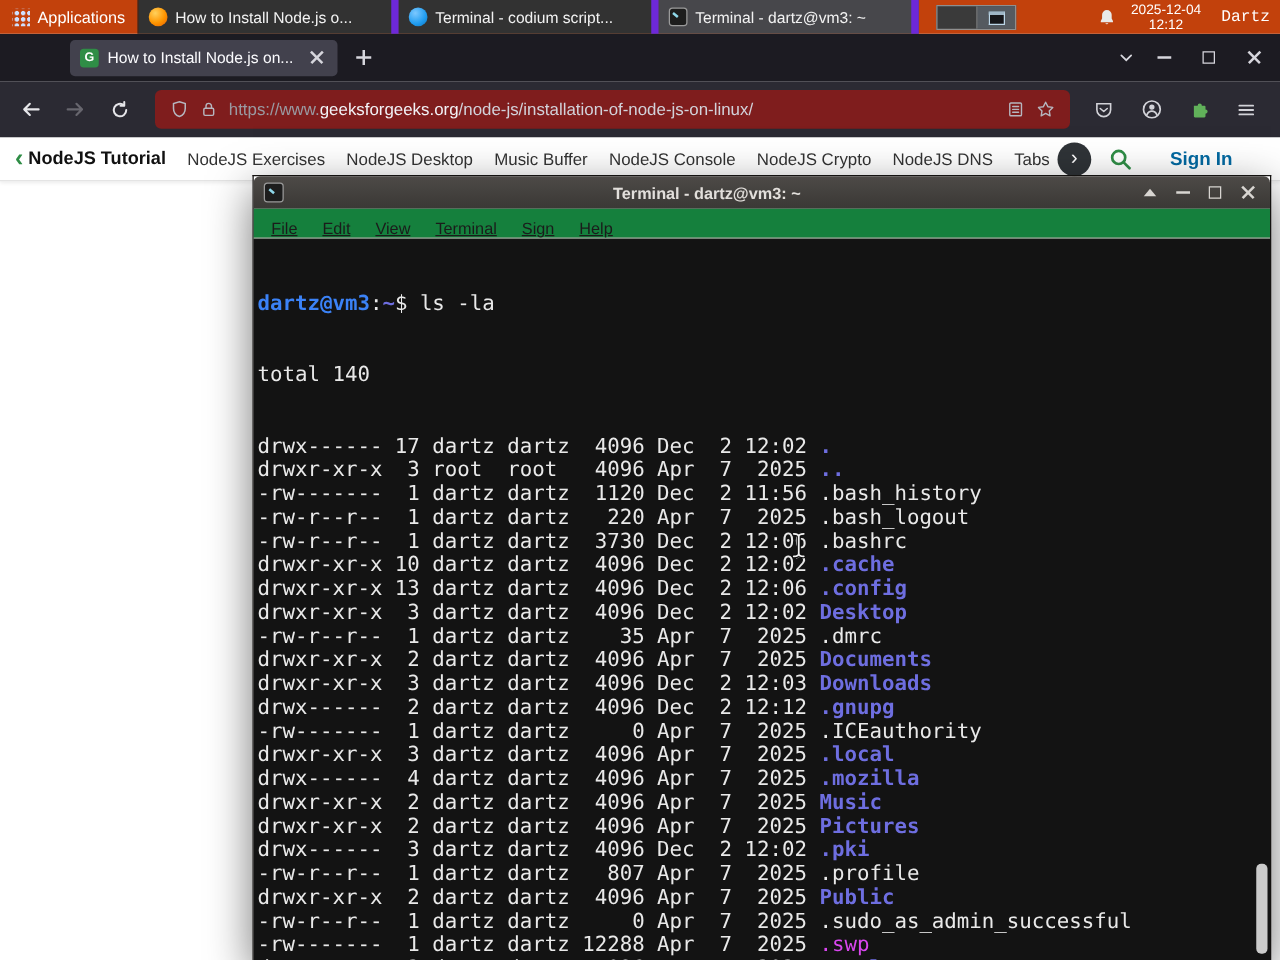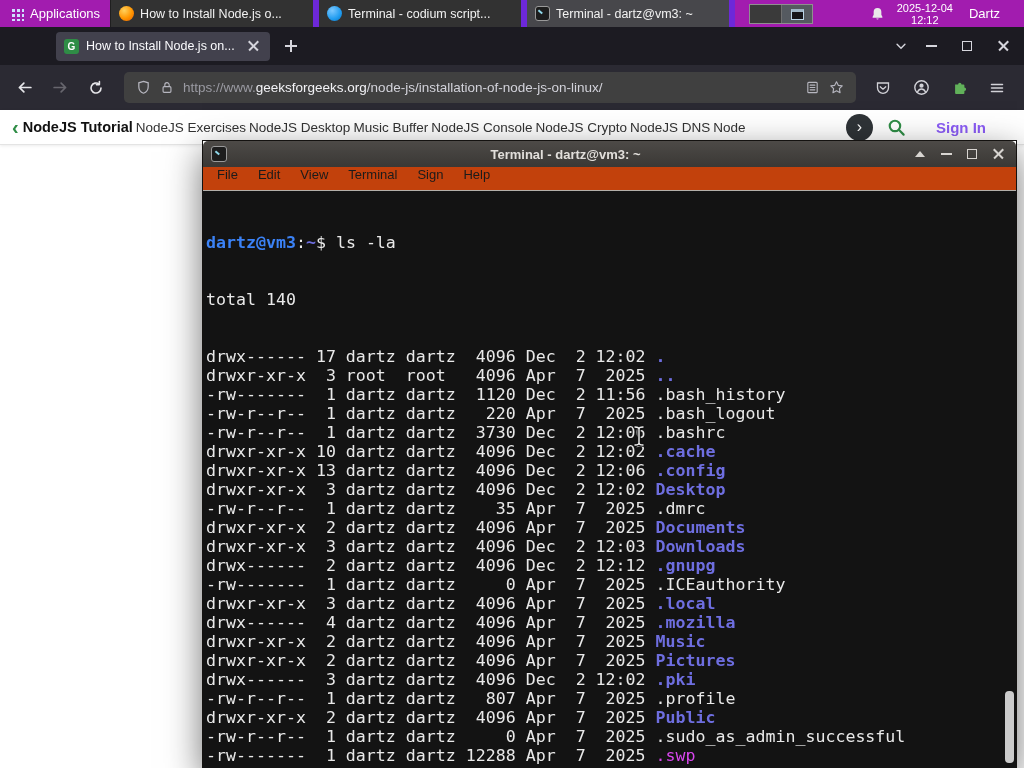--- a/index.html
+++ b/index.html
@@ -2,21 +2,21 @@
 <html><head>
 <meta charset="utf-8">
 <style>
   * { margin:0; padding:0; box-sizing:border-box; }
   html,body { width:1024px; height:768px; overflow:hidden; }
   body { position:relative; background:#ffffff; font-family:"Liberation Sans",sans-serif; }
   .flex-sp { flex:1; }
   svg { display:block; }
 
   
-  .panel { position:absolute; top:0; left:0; width:1024px; height:27px; background:#a21caf;
+  .panel { position:absolute; top:0; left:0; width:1024px; height:27px; background:#c2410c;
            color:#fff; display:flex; align-items:center; font-size:13px; z-index:40; }
   .apps-btn { display:flex; align-items:center; gap:6px; padding:0 10px; height:100%; cursor:default; }
   .grid-ico { width:14px; height:14px;
               background-image:radial-gradient(#cfe0ff 1.6px, transparent 1.7px);
               background-size:5px 5px; background-position:1px 1px; }
   .win-btns { display:flex; height:100%; border-left:1px solid #1f1f1f; }
   .win-btn { width:208px; display:flex; align-items:center; gap:6px; padding:0 8px; height:100%;
              border-right:6px solid #6d28d9; background:#323232; }
   .win-btn.active { background:#47474b; }
   .win-btn-label { white-space:nowrap; overflow:hidden; max-width:170px; font-size:12.5px; color:#f2f2f2; }
@@ -26,21 +26,21 @@
   .ico-terminal { border-radius:3px; background:#1d1d1d; border:1px solid #9a9a9a; }
   .ico-terminal::before { content:""; position:absolute; left:2px; top:4px; width:5px; height:1.5px;
                           background:#8fd8ea; transform:rotate(40deg); }
   .pager { width:64px; height:20px; margin-left:14px; border:1px solid #8f8f8f; background:#3a3a3a; display:flex; }
   .pager-cell { flex:1; }
   .pager-cell.active { background:#555a60; border-left:1px solid #707070; position:relative; }
   .mini-win { position:absolute; left:9px; top:4px; width:13px; height:11px; background:#16161a;
               border:1px solid #bcd6e8; border-top:3px solid #9fb6c6; }
   .bell { margin-right:12px; color:#e9e9e9; }
   .clock { text-align:center; font-size:11px; line-height:12px; color:#fff; margin-right:16px; }
-  .puser { font-size:13px; margin-right:24px; color:#fff; }
+  .puser { font-size:13px; margin-right:8px; color:#fff;font-family:Liberation Mono, monospace; }
 
   
   .browser { position:absolute; top:27px; left:0; width:1024px; height:741px; background:#fff; }
   .tabbar { height:38px; background:#1c1b22; display:flex; align-items:center; }
   .tab { margin-left:56px; width:214px; height:29px; background:#42414d; border-radius:4px;
          display:flex; align-items:center; gap:7px; padding:0 8px; color:#fbfbfe; position:relative; }
   .favicon { width:15px; height:15px; border-radius:3px; background:#2f8d46; color:#fff; font-size:10px;
              font-weight:bold; display:flex; align-items:center; justify-content:center; }
   .tab-title { font-size:12.5px; white-space:nowrap; overflow:hidden; flex:1; }
   .tab-close { width:18px; height:18px; display:flex; align-items:center; justify-content:center; color:#d6d6dd; }
@@ -57,49 +57,49 @@
   .x::before, .x::after { content:""; position:absolute; left:-1px; top:4.7px; width:13px; height:1.5px; background:currentColor; }
   .x::before { transform:rotate(45deg); } .x::after { transform:rotate(-45deg); }
   .minbar { width:11px; height:1.6px; background:currentColor; }
   .maxbox { width:10px; height:10px; border:1.4px solid currentColor; }
   .tri-up { width:0; height:0; border-left:5px solid transparent; border-right:5px solid transparent;
             border-bottom:6px solid currentColor; }
 
   .toolbar { height:45px; background:#2b2a33; display:flex; align-items:center; padding:0 8px; gap:4px; }
   .nav-ico { width:32px; height:30px; display:flex; align-items:center; justify-content:center; color:#e6e6ea; }
   .nav-ico.disabled { color:#67666e; }
-  .urlbar { flex:1; height:31px; margin:0 8px; background:#404040; border-radius:5px; display:flex;
+  .urlbar { flex:1; height:31px; margin:0 8px; background:#7f1d1d; border-radius:5px; display:flex;
             align-items:center; gap:9px; padding:0 12px; color:#b6b6bf; }
   .url { flex:1; font-size:13.5px; white-space:nowrap; overflow:hidden; }
   .url .dim { color:#9a9aa2; } .url .dom { color:#f2f2f6; } .url .pth { color:#d2d2da; }
   .right-icos { display:flex; align-items:center; gap:8px; color:#d2d2d8; margin-right:4px; }
   .right-icos .ric { width:30px; height:30px; display:flex; align-items:center; justify-content:center; }
 
   .sitenav { height:35px; background:#fff; border-bottom:1px solid #e4e4e4; display:flex; align-items:center;
              padding:0 12px; box-shadow:0 1px 3px rgba(0,0,0,.08); }
   .chev-g { color:#2f8d46; font-size:20px; font-weight:bold; margin-right:4px; }
-  .navitems { flex:1; display:flex; align-items:center; gap:3px; overflow:hidden; white-space:nowrap;
+  .navitems { flex:1; display:flex; align-items:center; gap:17px; overflow:hidden; white-space:nowrap;
               font-size:13.5px; color:#333; }
   .navitem.first { font-weight:bold; color:#111; font-size:14.5px; }
   .circle-btn { width:27px; height:27px; border-radius:50%; background:#2f3337; color:#fff; display:flex;
                 align-items:center; justify-content:center; font-size:16px; flex:0 0 auto; margin-right:14px; }
   .searchico { margin-right:30px; color:#2f8d46; }
-  .signin { font-size:15px; font-weight:bold; color:#8b5cf6; margin-right:26px; }
+  .signin { font-size:15px; font-weight:bold; color:#0369a1; margin-right:26px; }
 
   
   .term { position:absolute; left:202px; top:140px; width:815px; height:628px; z-index:30;
           box-shadow:0 12px 34px rgba(0,0,0,.55); border:1px solid #141210; border-bottom:none; }
   .t-title { height:26px; background:linear-gradient(#4d4a47,#3a3835); display:flex; align-items:center;
              color:#e2dfdb; border-radius:5px 5px 0 0; padding:0 8px; }
   .t-ico { width:16px; height:16px; border-radius:3px; background:#1d1d1d; border:1px solid #9a9a9a; position:relative; }
   .t-ico::before { content:""; position:absolute; left:3px; top:5px; width:5px; height:1.5px; background:#8fd8ea; transform:rotate(40deg); }
   .t-text { flex:1; text-align:center; font-size:13px; font-weight:bold; white-space:nowrap; overflow:hidden; }
   .t-btn { width:20px; height:20px; display:flex; align-items:center; justify-content:center; color:#d8d5d1; margin-left:6px; }
-  .t-menu { height:24px; background:#c2410c; border-bottom:1px solid #b3afa9; display:flex; align-items:flex-start;
-            padding-left:4px; font-size:13px; color:#1b1b1b; }
+  .t-menu { height:24px; background:#15803d; border-bottom:1px solid #b3afa9; display:flex; align-items:flex-end;
+            padding-left:4px; font-size:13px; color:#1b1b1b;text-decoration:underline; }
   .t-menu-item { padding:0 10px; }
   .t-body { position:absolute; left:0; right:0; top:50px; bottom:0; background:#131313; color:#e9e9e9;
             font-family:"DejaVu Sans Mono","Liberation Mono",monospace; font-size:16.6px; line-height:19px;
             white-space:pre; padding:4px 0 0 3px; overflow:hidden; }
   .green { color:#3b82f6; font-weight:bold; }
   .blue  { color:#6e6ee0; font-weight:bold; }
   .c-dir { color:#6e6ee0; font-weight:bold; }
   .c-dim { color:#d946ef; }
   .t-scroll { position:absolute; right:2px; bottom:5px; width:9px; height:72px; background:#cbcbcb; border-radius:4px; }
 
@@ -248,21 +248,21 @@
   <div class="sitenav">
     <span class="chev-g">‹</span>
     <div class="navitems" id="site-nav-items">
         <span class="navitem first">NodeJS Tutorial</span>
         <span class="navitem">NodeJS Exercises</span>
         <span class="navitem">NodeJS Desktop</span>
         <span class="navitem">Music Buffer</span>
         <span class="navitem">NodeJS Console</span>
         <span class="navitem">NodeJS Crypto</span>
         <span class="navitem">NodeJS DNS</span>
-        <span class="navitem">Node</span>
+        <span class="navitem">Tabs</span>
       </div>
     <div class="circle-btn">
         <span>›</span>
       </div>
     <span class="searchico">
       <svg width="19" height="19" viewBox="0 0 16 16">
           <circle cx="6.7" cy="6.7" r="4.4" fill="none" stroke="currentColor" stroke-width="1.8"></circle>
           <path d="M10.2 10.2 14 14" stroke="currentColor" stroke-width="1.8" stroke-linecap="round"></path>
         </svg>
     </span>

